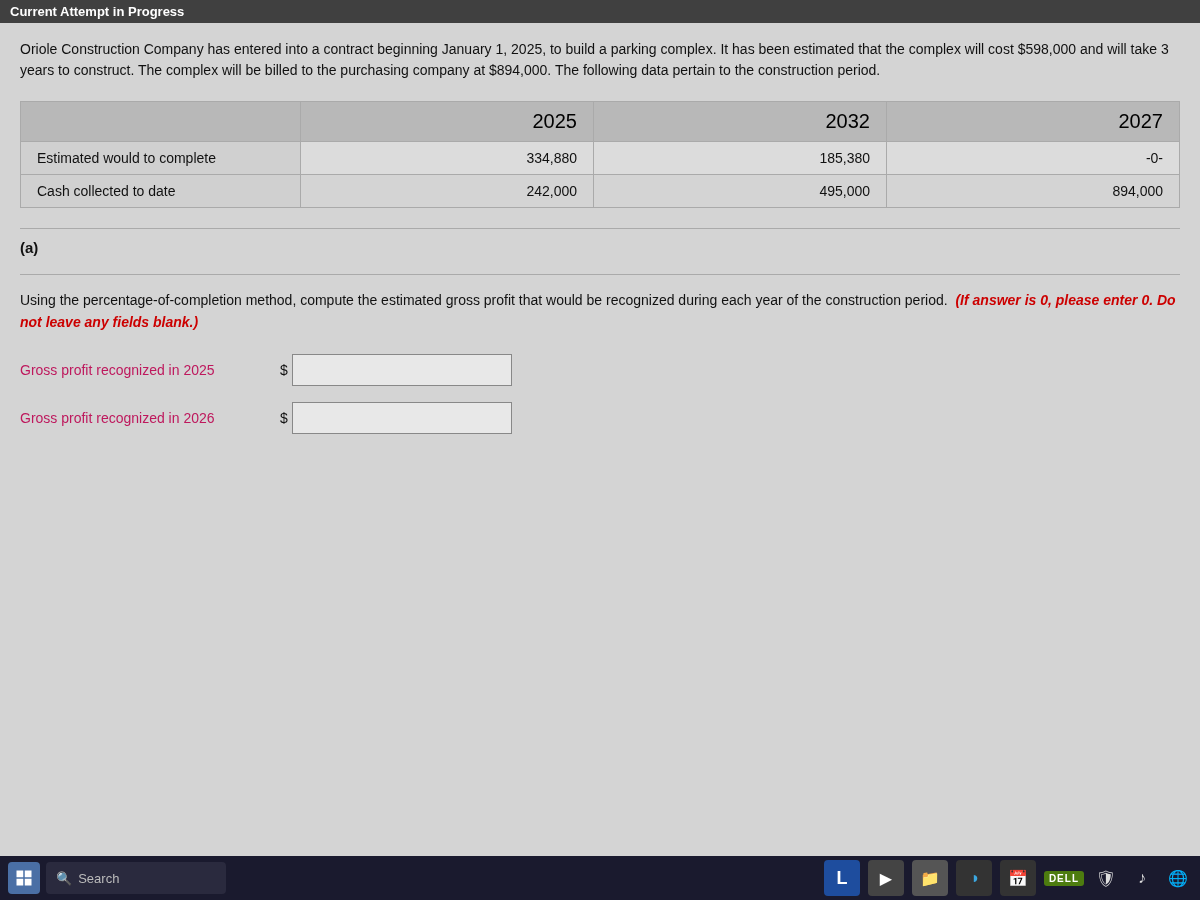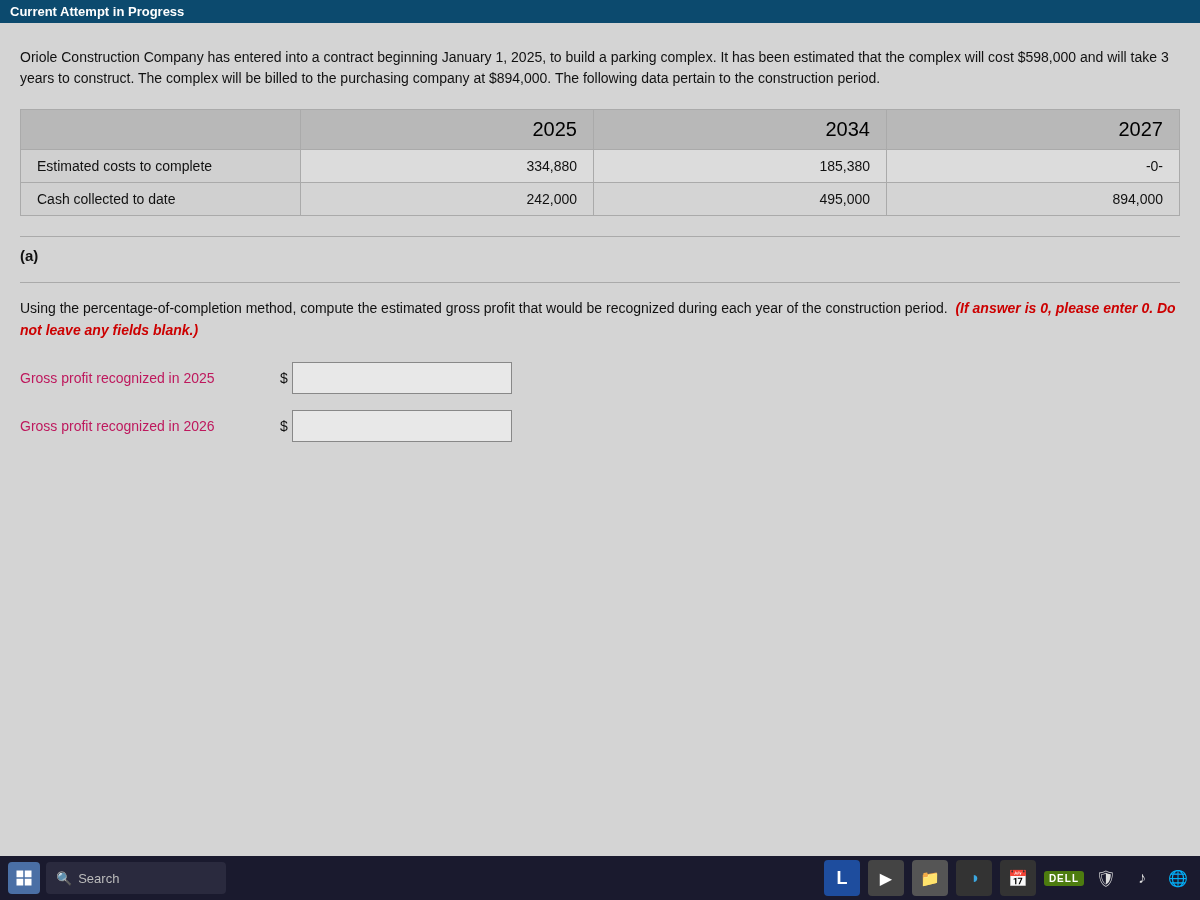--- a/index.html
+++ b/index.html
@@ -6,32 +6,32 @@
     body {
       font-family: Arial, sans-serif;
       font-size: 14px;
       background: #c8c8c8;
       width: 1200px;
       height: 900px;
       overflow: hidden;
     }
 
     .top-bar {
-      background: #0c4a6e;
+      background: #404040;
       color: #fff;
       padding: 4px 10px;
       font-size: 13px;
       font-weight: bold;
       display: flex;
       align-items: center;
     }
 
     .main-content {
       background: #d4d4d4;
-      padding: 24px 20px;
+      padding: 16px 20px;
       min-height: 860px;
     }
 
     .description {
       font-size: 14px;
       line-height: 1.5;
       margin-bottom: 20px;
       color: #111;
     }
 
@@ -224,27 +224,27 @@
 
 <div class="main-content">
 
   <p class="description">Oriole Construction Company has entered into a contract beginning January 1, 2025, to build a parking complex. It has been estimated that the complex will cost $598,000 and will take 3 years to construct. The complex will be billed to the purchasing company at $894,000. The following data pertain to the construction period.</p>
 
   <table class="data-table">
     <thead>
       <tr>
         <th></th>
         <th>2025</th>
-        <th>2034</th>
+        <th>2032</th>
         <th>2027</th>
       </tr>
     </thead>
     <tbody id="table-body">
         <tr>
-          <td>Estimated costs to complete</td>
+          <td>Estimated would to complete</td>
           <td>334,880</td>
           <td>185,380</td>
           <td>-0-</td>
         </tr>
         <tr>
           <td>Cash collected to date</td>
           <td>242,000</td>
           <td>495,000</td>
           <td>894,000</td>
         </tr>

